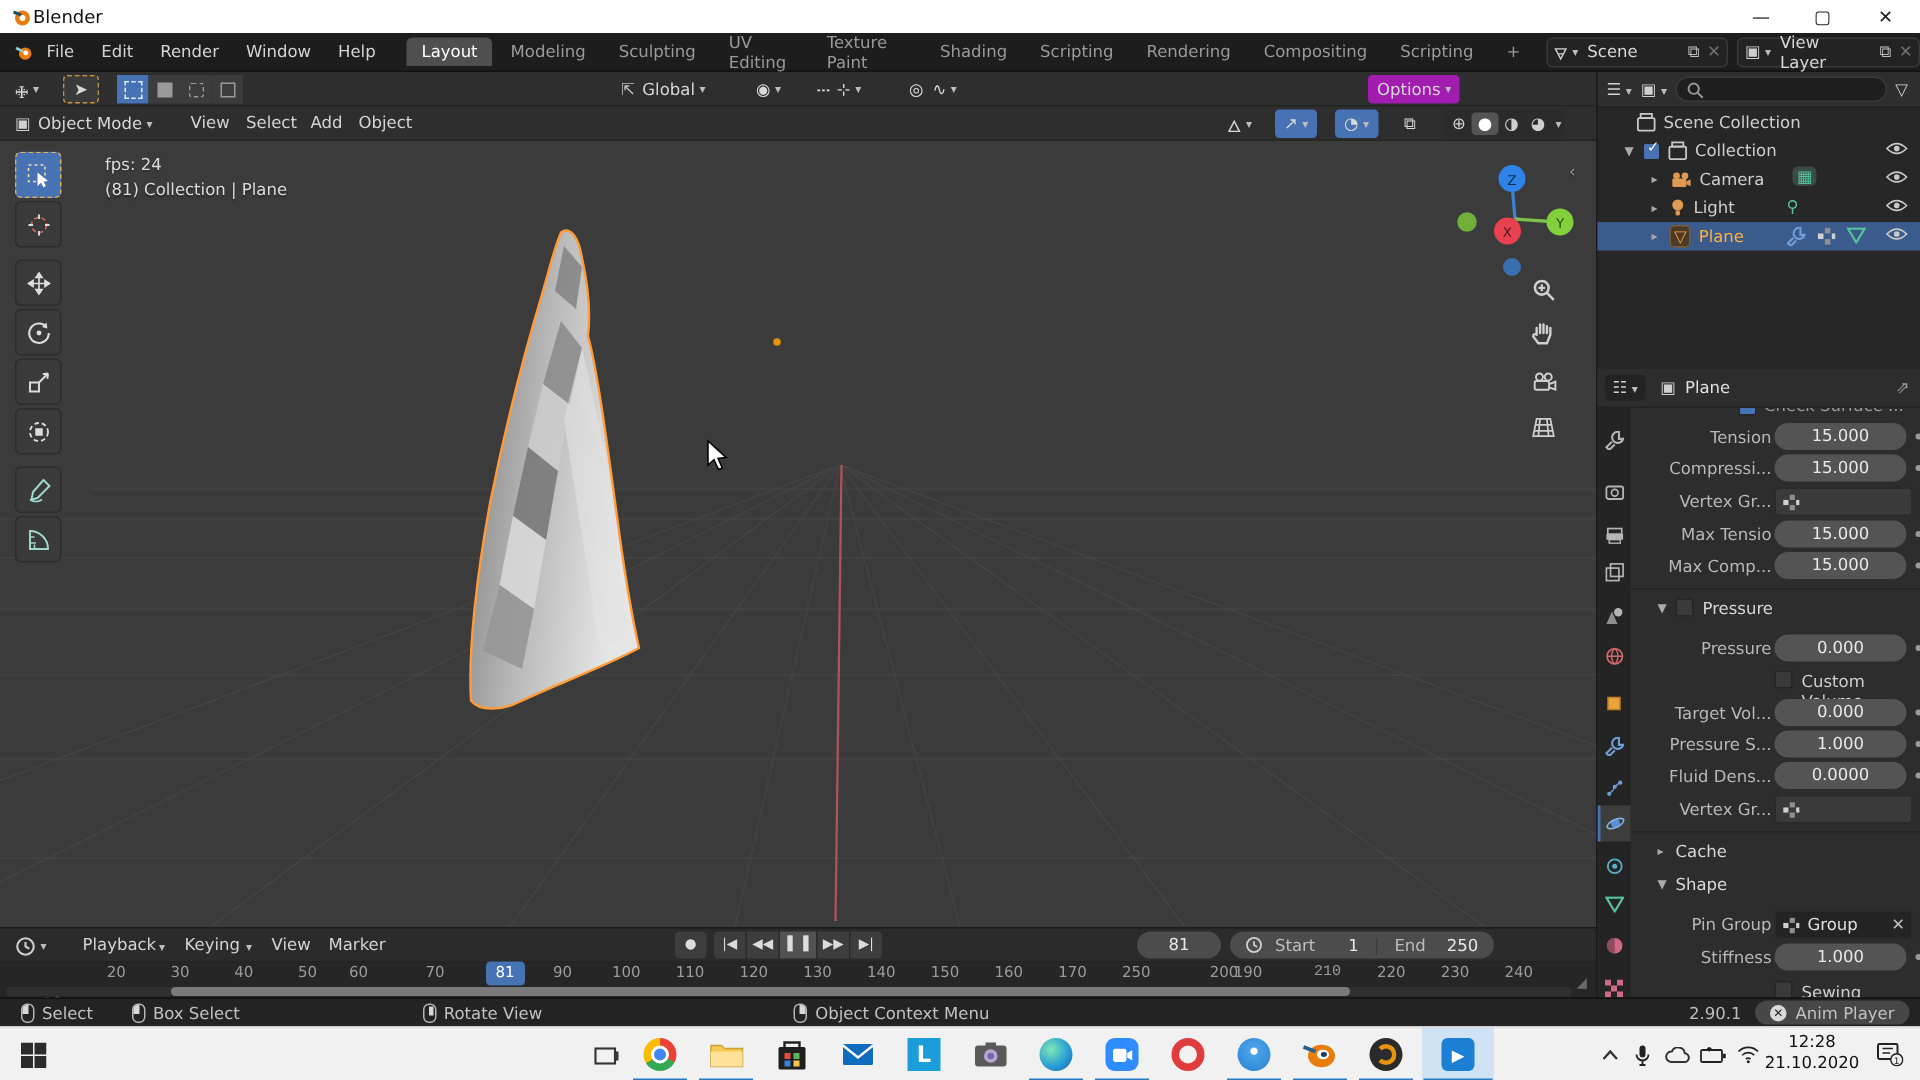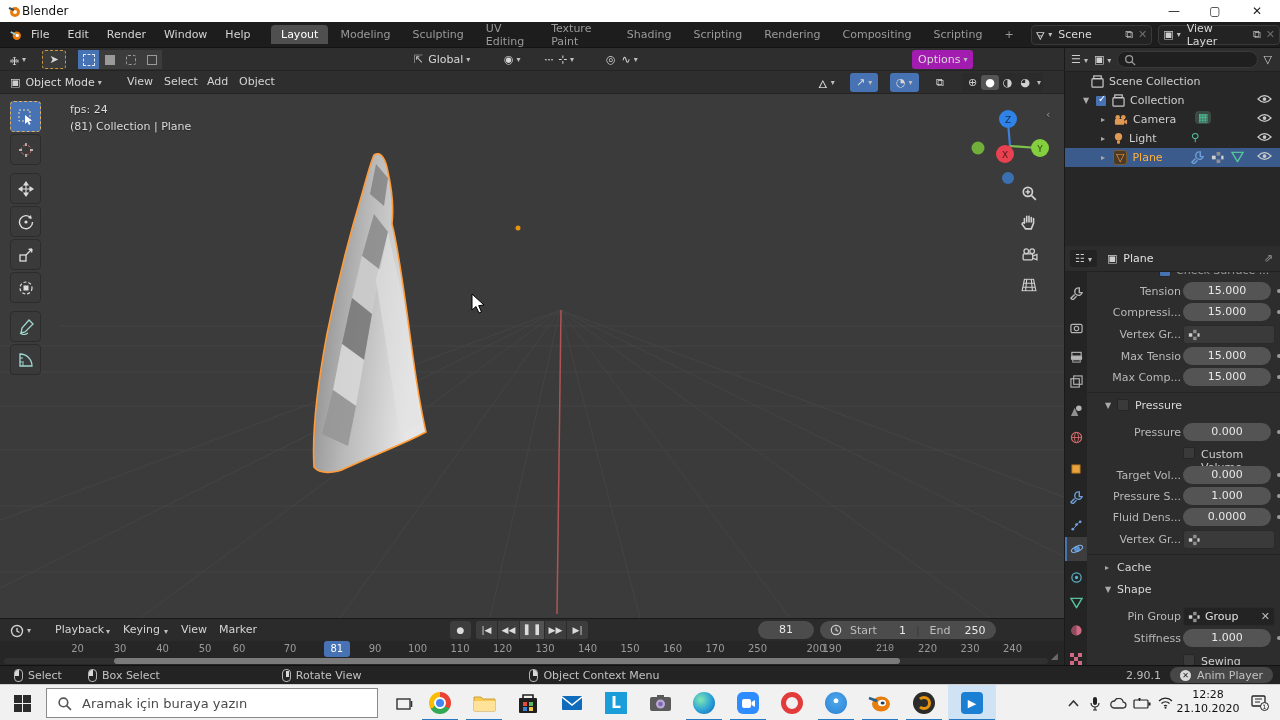--- a/index.html
+++ b/index.html
@@ -805,26 +805,20 @@
 
   <div id="taskbar" class="abs">
     <div class="tb-cell" style="left:0;width:44px">
       <svg width="17" height="17" viewBox="0 0 17 17">
           <rect width="8" height="8" fill="#2b2b2b"></rect>
           <rect x="9" width="8" height="8" fill="#2b2b2b"></rect>
           <rect y="9" width="8" height="8" fill="#2b2b2b"></rect>
           <rect x="9" y="9" width="8" height="8" fill="#2b2b2b"></rect>
         </svg>
     </div>
-    <div id="tb-search" class="abs">
-      <svg style="margin:0 10px" width="15" height="15" viewBox="0 0 14 14" color="#555">
-          <use href="#i-mag"></use>
-        </svg>
-      <span>Aramak için buraya yazın</span>
-    </div>
     <div class="tb-cell" style="left:384px;width:40px">
       <svg width="17" height="15" viewBox="0 0 17 15">
           <rect x="1" y="3" width="13" height="10" fill="none" stroke="#333" stroke-width="1.4"></rect>
           <line x1="15.5" y1="5" x2="15.5" y2="11" stroke="#333" stroke-width="1.6"></line>
         </svg>
     </div>
 
     <div class="tb-cell" style="left:418px;width:44px">
       <div style="width:22px;height:22px;border-radius:50%;background:conic-gradient(#ea4335 0 33%,#34a853 33% 66%,#fbbc05 66% 100%);position:relative">
           <span style="position:absolute;left:5px;top:5px;width:12px;height:12px;border-radius:50%;background:#4285f4;border:2px solid #fff"></span>

